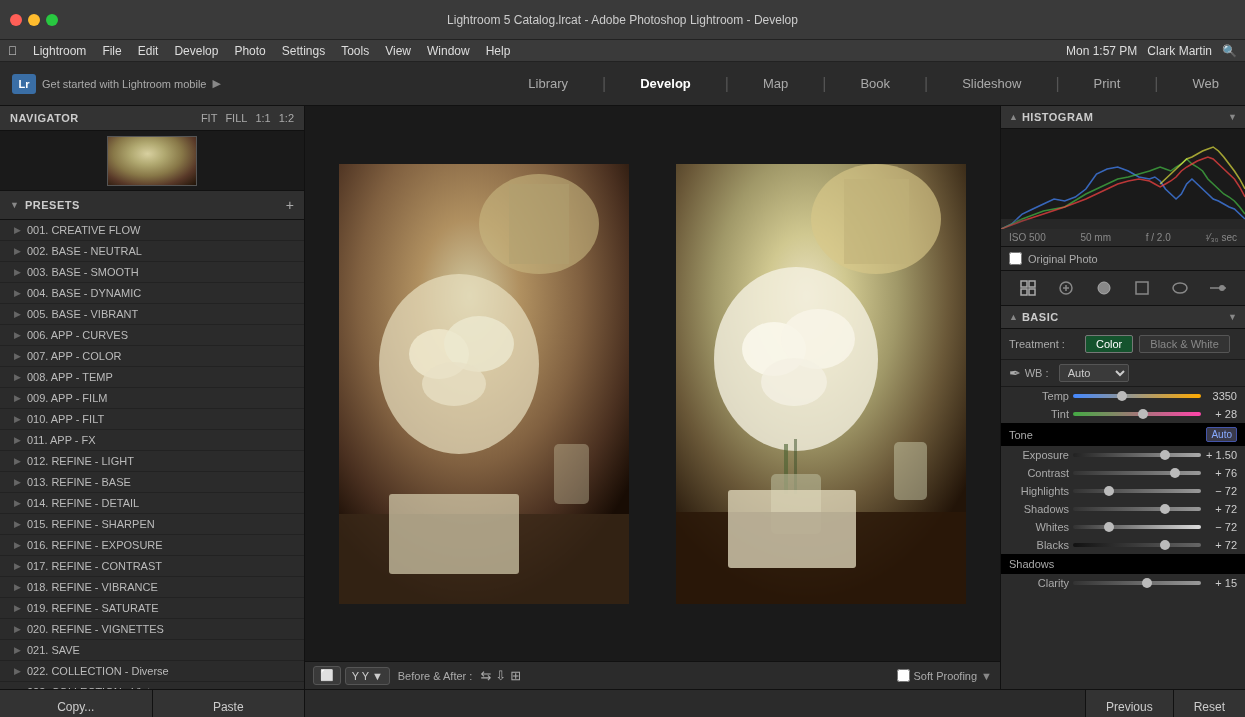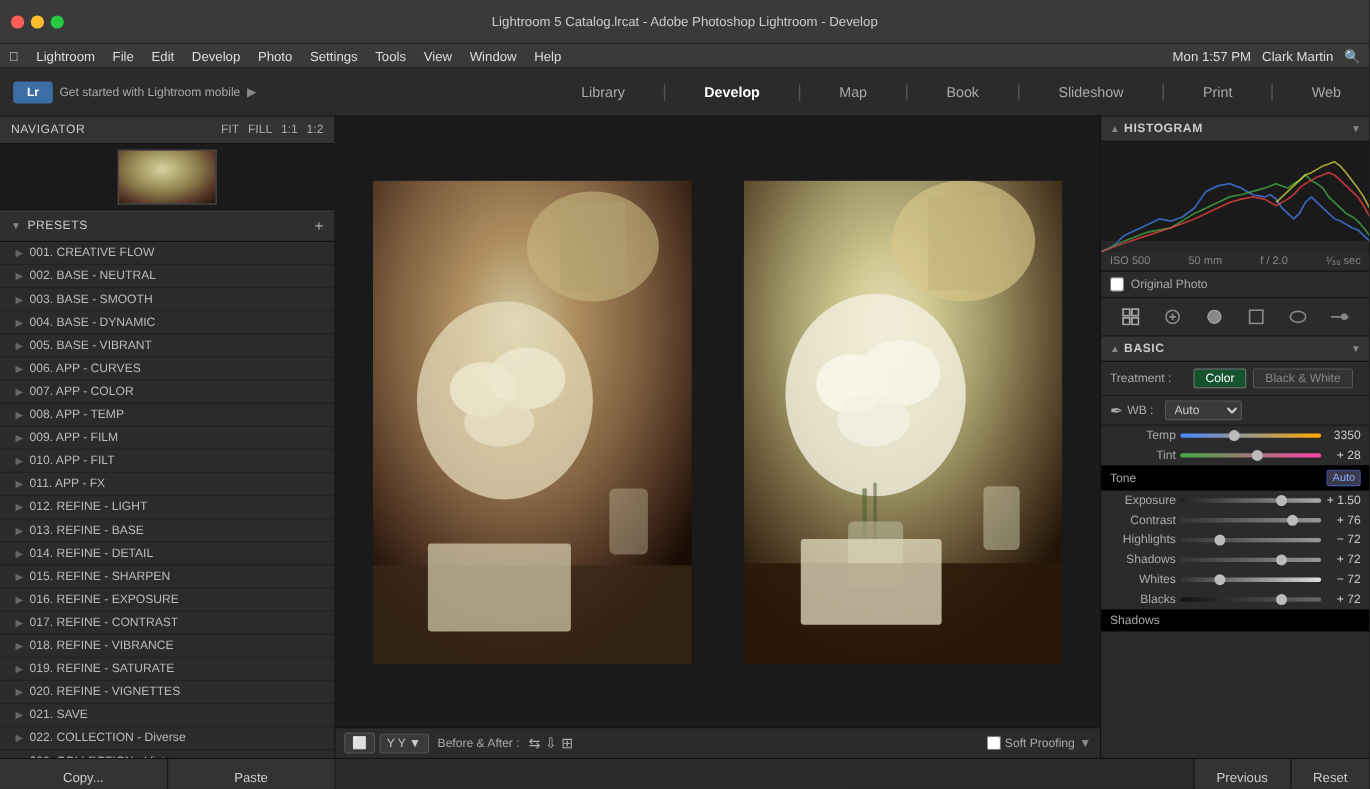--- a/index.html
+++ b/index.html
@@ -73,21 +73,21 @@
     }
 
     .panel-header {
       display: flex;
       align-items: center;
       justify-content: space-between;
       padding: 6px 10px;
       background: #333;
       border-bottom: 1px solid #111;
     }
-    .panel-title { font-size: 11px; color: #ccc; font-weight: 400; text-transform: uppercase; letter-spacing: 0.5px; }
+    .panel-title { font-size: 11px; color: #ccc; font-weight: 700; text-transform: uppercase; letter-spacing: 0.5px; }
     .panel-controls { display: flex; gap: 8px; font-size: 11px; color: #888; }
     .panel-control { cursor: pointer; color: #aaa; }
 
     .presets-header {
       display: flex;
       align-items: center;
       justify-content: space-between;
       padding: 6px 10px;
       background: #2f2f2f;
       border-bottom: 1px solid #111;
@@ -397,21 +397,21 @@
   <span class="menubar-item">Help</span>
   <div class="menubar-right">
     <span>Mon 1:57 PM</span>
     <span>Clark Martin</span>
     <span>🔍</span>
   </div>
 </div>
 
 <div class="topnav">
   <div class="topnav-left">
-    <span style="width:36px;height:20px;background:#3a6ea5;display:flex;align-items:center;justify-content:center;border-radius:3px;color:#fff;font-size:11px;font-weight:700;">Lr</span>
+    <span style="width:24px;height:20px;background:#3a6ea5;display:flex;align-items:center;justify-content:center;border-radius:3px;color:#fff;font-size:11px;font-weight:700;">Lr</span>
     <span>Get started with Lightroom mobile</span>
     <span style="color:#888;">▶</span>
   </div>
   <div class="topnav-modules">
     <span class="module-btn">Library</span>
     <span class="module-separator">|</span>
     <span class="module-btn active">Develop</span>
     <span class="module-separator">|</span>
     <span class="module-btn">Map</span>
     <span class="module-separator">|</span>
@@ -802,20 +802,27 @@
       <div class="slider-track blacks">
         <div class="slider-thumb" style="left: 72%;"></div>
       </div>
       <span class="slider-value">+ 72</span>
     </div>
 
     <div class="subsection-header">
       <span class="subsection-label">Shadows</span>
     </div>
 
+    <div class="slider-row">
+      <span class="slider-label">Clarity</span>
+      <div class="slider-track clarity">
+        <div class="slider-thumb" style="left: 58%;"></div>
+      </div>
+      <span class="slider-value">+ 15</span>
+    </div>
 
   </div>
 </div>
 
 <div class="action-bar">
   <div class="left-actions">
     <div class="action-btn">Copy...</div>
     <div class="action-btn" style="border-right:none;">Paste</div>
   </div>
   <div style="flex:1; background:#2b2b2b;"></div>

